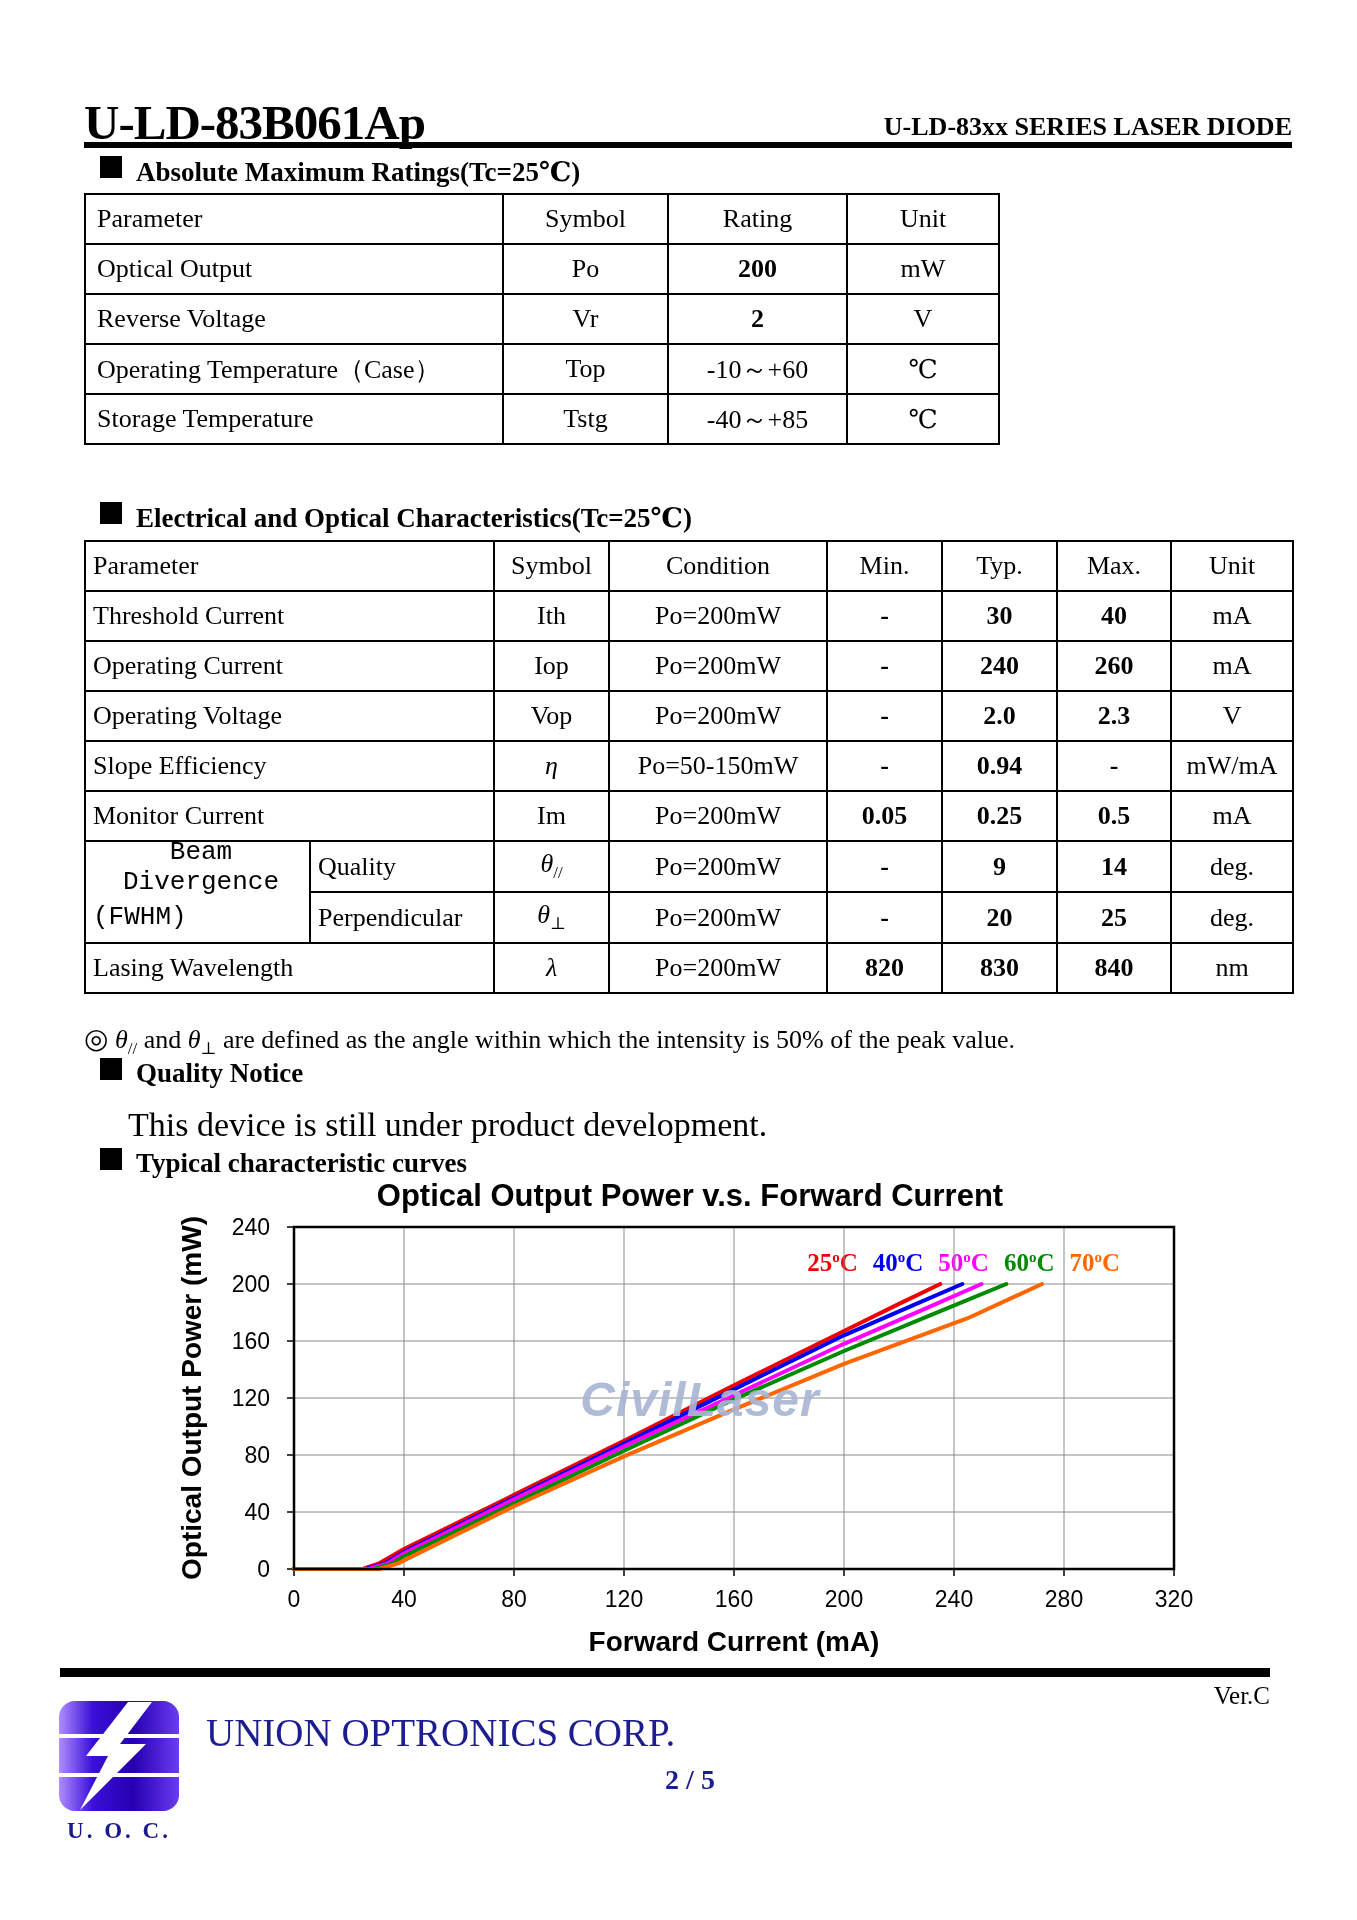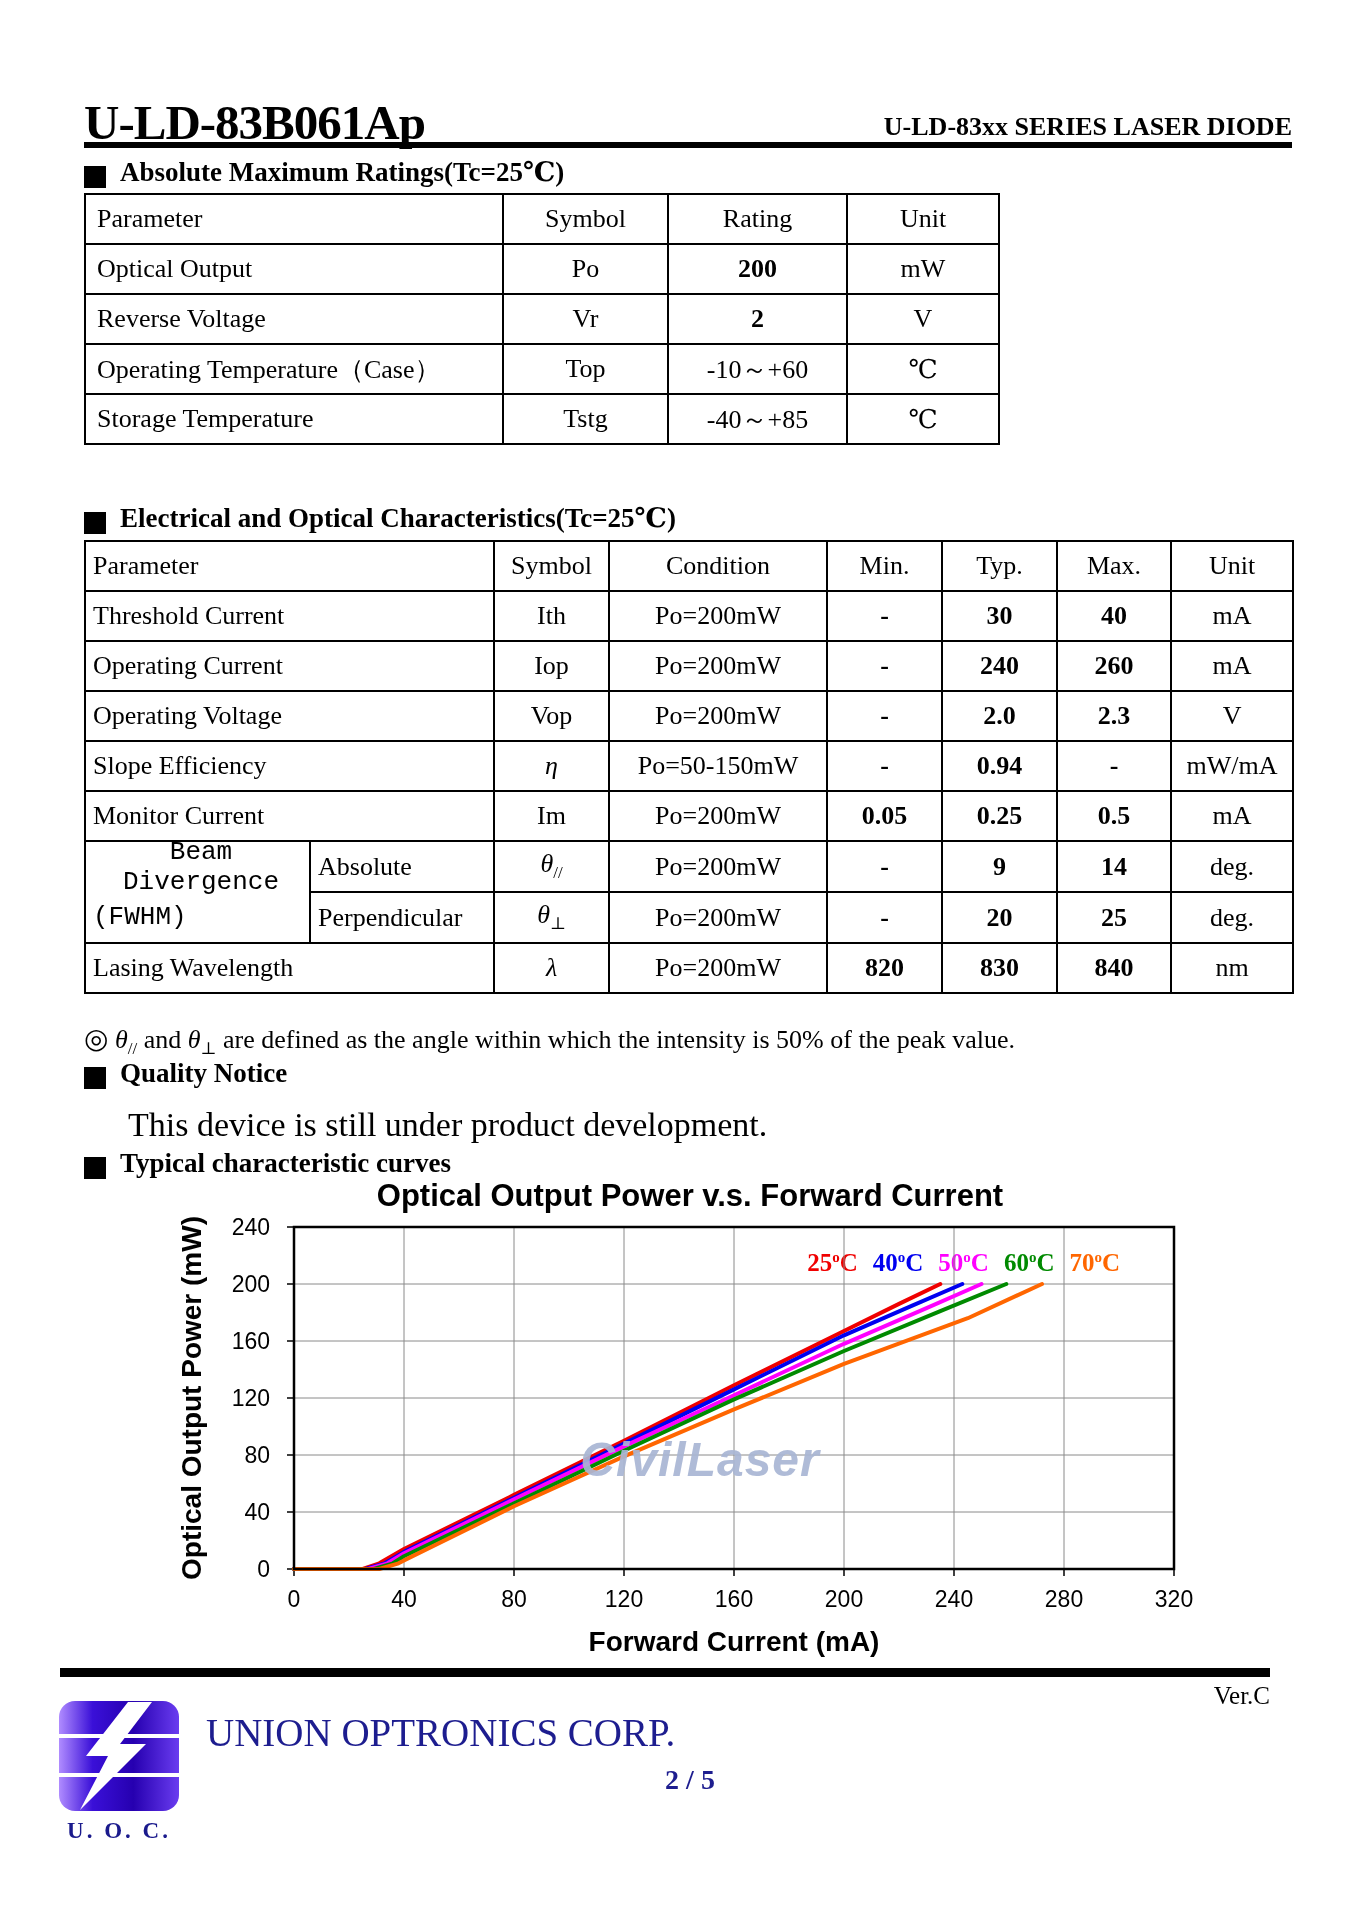--- a/index.html
+++ b/index.html
@@ -6,21 +6,21 @@
   #page{position:relative;width:1357px;height:1920px;background:#ffffff;
         font-family:"Liberation Serif", "DejaVu Serif", serif;color:#000;overflow:hidden;}
   .sans{font-family:"Liberation Sans", "DejaVu Sans", sans-serif;}
 
   
   .hdr-title{position:absolute;left:84px;top:94px;font-size:49px;font-weight:bold;letter-spacing:-1px;}
   .hdr-series{position:absolute;right:65px;top:112px;font-size:26px;font-weight:bold;}
   .hdr-rule{position:absolute;left:84px;top:142px;width:1208px;height:6px;background:#000;}
 
   
-  .sec{position:absolute;left:84px;display:flex;align-items:flex-end;gap:14px;}
+  .sec{position:absolute;left:100px;display:flex;align-items:flex-start;gap:14px;}
   .sq{display:inline-block;width:22px;height:22px;background:#000;flex:0 0 auto;}
   .sec-t{font-size:27px;font-weight:bold;}
 
   
   table{position:absolute;border-collapse:collapse;table-layout:fixed;font-size:26px;}
   td{border:2px solid #000;text-align:center;vertical-align:middle;height:48px;padding:0 4px;overflow:hidden;}
   .pl{text-align:left;padding-left:11px;}
   .pl2{text-align:left;padding-left:7px;}
   .b{font-weight:bold;}
   sub{font-size:17px;}
@@ -40,21 +40,21 @@
   #legend .lg{margin-left:15px;}
   #legend sup{font-size:15px;}
   #plot{position:absolute;left:294px;top:1227px;overflow:visible;}
   #yticks{position:absolute;left:206px;top:1227px;width:74px;height:342px;font-size:23px;}
   #yticks span{position:absolute;right:10px;width:64px;text-align:right;}
   #xticks{position:absolute;left:294px;top:1586px;width:880px;height:28px;font-size:23px;}
   #xticks span{position:absolute;width:80px;text-align:center;}
   .xlab{position:absolute;left:294px;top:1626px;width:880px;text-align:center;font-size:28px;font-weight:bold;}
   .ylab{position:absolute;left:192px;top:1398px;transform:translate(-50%,-50%) rotate(-90deg);
         white-space:nowrap;font-size:28px;font-weight:bold;}
-  .wm{position:absolute;left:420px;top:1432px;width:560px;text-align:center;
+  .wm{position:absolute;left:420px;top:1372px;width:560px;text-align:center;
       font-size:48px;font-weight:bold;font-style:italic;color:#a9b6d4;letter-spacing:1px;opacity:.92;}
 
   
   .fbar{position:absolute;left:60px;top:1668px;width:1210px;height:9px;background:#000;}
   .ver{position:absolute;left:1100px;top:1682px;width:170px;text-align:right;font-size:25px;}
   .logo{position:absolute;left:58px;top:1700px;}
   .uoc{position:absolute;left:40px;top:1818px;width:158px;text-align:center;
        font-size:23px;font-weight:bold;color:#1a1a8c;letter-spacing:3px;}
   .corp{position:absolute;left:206px;top:1710px;font-size:39px;font-weight:normal;color:#1d1d8f;}
   .pg{position:absolute;left:590px;top:1764px;width:200px;text-align:center;
@@ -184,21 +184,21 @@
       <td class="b">0.05</td>
       <td class="b">0.25</td>
       <td class="b">0.5</td>
       <td>mA</td>
     </tr>
     <tr>
       <td rowspan="2" class="beamcell">
         <div class="bl">Beam Divergence</div>
         <div class="bl">(FWHM)</div>
       </td>
-      <td class="pl2">Absolute</td>
+      <td class="pl2">Quality</td>
       <td><i>θ</i><sub>//</sub></td>
       <td>Po=200mW</td>
       <td class="b">-</td>
       <td class="b">9</td>
       <td class="b">14</td>
       <td>deg.</td>
     </tr>
     <tr>
       <td class="pl2">Perpendicular</td>
       <td><i>θ</i><sub>⊥</sub></td>

